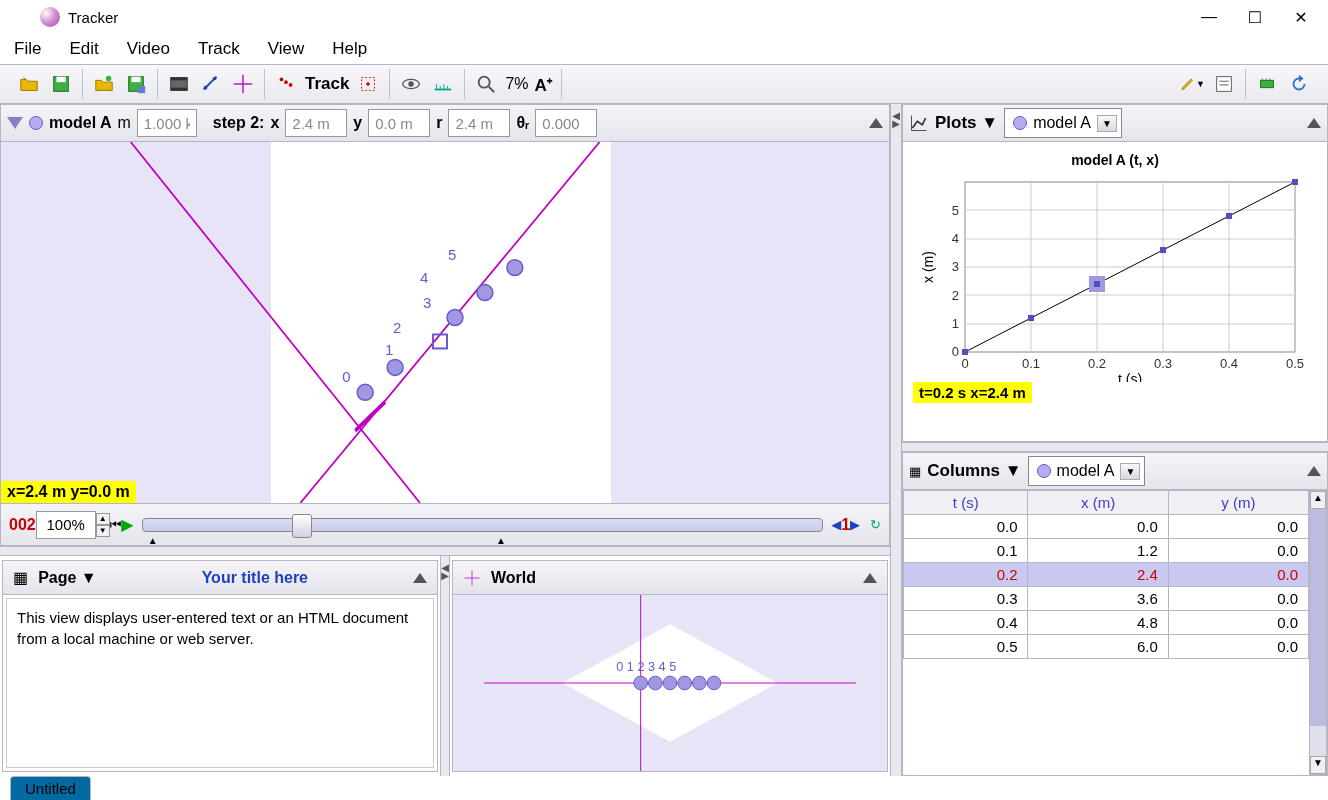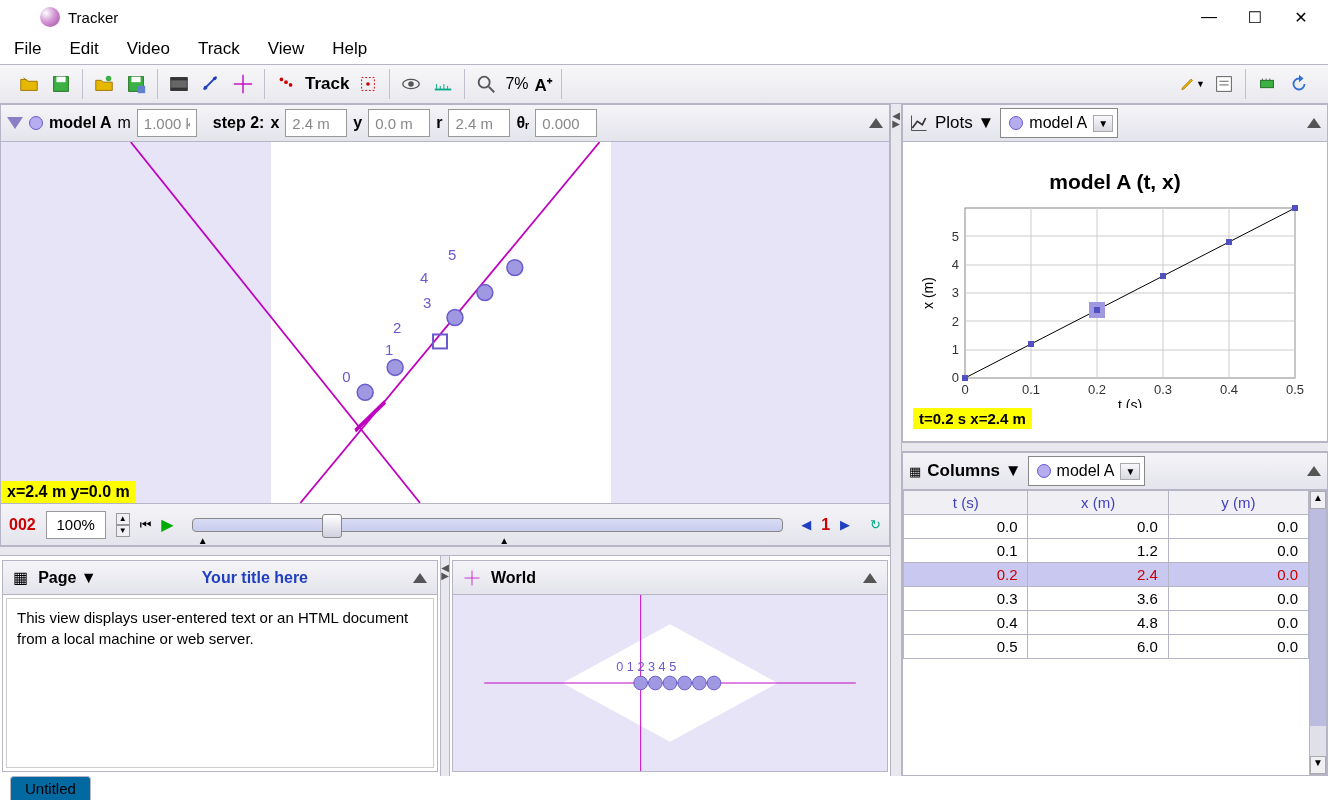--- a/index.html
+++ b/index.html
@@ -25,37 +25,37 @@
   .right-col { flex: 1; display: flex; flex-direction: column; }
   .panel-hdr { height: 38px; background: linear-gradient(#f4f4f8, #e4e4ec); border: 1px solid #b5b5c5; display: flex; align-items: center; padding: 0 6px; gap: 6px; }
   .tri-down { width:0; height:0; border-left:8px solid transparent; border-right:8px solid transparent; border-top:12px solid #8a7fc5; display:inline-block;}
   .circ-mark { width:14px; height:14px; border-radius:50%; background:#b5adf0; border:1.5px solid #6a5acd; display:inline-block;}
   .hdr-input { height:28px; border:1px solid #999; padding:0 6px; font-size:15px; color:#888; background:#fff;}
   .hdr-label { font-size:16px; }
   .expand-tri { margin-left:auto; width:0;height:0;border-left:7px solid transparent;border-right:7px solid transparent;border-bottom:10px solid #555;}
   .video-panel { flex: 1; background:#e8e4f8; position:relative; border:1px solid #b5b5c5; border-top:none; overflow:hidden;}
   .whitebg { position:absolute; left:270px; top:0; width:340px; height:100%; background:#fff;}
   .coord-readout { position:absolute; left:0; bottom:0; background:yellow; padding:2px 6px; font-size:16px; font-weight:bold;}
-  .playback { height:42px; background:linear-gradient(#f4f4f8,#e4e4ec); border:1px solid #b5b5c5; border-top:none; display:flex; align-items:center; padding:0 8px; gap:10px;}
+  .playback { height:42px; background:linear-gradient(#f4f4f8,#e4e4ec); border:1px solid #b5b5c5; border-top:none; display:flex; align-items:center; padding:0 8px; gap:0;}
   .frame-num { color:#c00; font-weight:bold; font-size:16px;}
   .zoom-box { width:60px; height:28px; border:1px solid #999; display:inline-flex; align-items:center; justify-content:center; background:#fff; font-size:15px;}
   .spinner { display:flex; flex-direction:column; }
   .spinner span { font-size:8px; line-height:10px; border:1px solid #999; padding:0 2px; background:#f0f0f4;}
   .slider { flex:1; height:14px; background:linear-gradient(#d8dcf4,#c8ccf0); border:1px solid #888; border-radius:4px; position:relative; margin:0 8px;}
   .slider .thumb { position:absolute; top:-5px; left:22%; width:20px; height:24px; background:linear-gradient(#fff,#d0d0e0); border:1px solid #888; border-radius:3px;}
   .bottom-row { display:flex; height:220px; }
   .splitter-h { height:10px; background:#e8e8ee; border-top:1px solid #b5b5c5; border-bottom:1px solid #b5b5c5;}
   .page-panel, .world-panel { flex:1; border:1px solid #b5b5c5; display:flex; flex-direction:column; margin:4px 2px;}
   .sub-hdr { height:34px; background:linear-gradient(#f4f4f8,#e4e4ec); border-bottom:1px solid #b5b5c5; display:flex; align-items:center; padding:0 10px; gap:10px; font-size:16px;}
   .page-body { flex:1; padding:8px 10px; background:#fff; font-size:15px; line-height:1.4; border:1px solid #ccc; margin:3px;}
   .world-body { flex:1; background:#e8e4f8; position:relative; overflow:hidden;}
   .dropdown-combo { display:inline-flex; align-items:center; border:1px solid #888; background:#fff; height:30px; padding:0 4px 0 8px; gap:6px; font-size:16px;}
   .dropdown-combo .arrow { background:linear-gradient(#f8f8fc,#d8d8e0); border:1px solid #aaa; padding:2px 4px; font-size:10px;}
   .plot-area { flex:1; background:#fff; border:1px solid #b5b5c5; border-top:none; position:relative; padding:10px 10px 4px 10px;}
-  .plot-title { text-align:center; font-weight:bold; font-size:21px; margin-bottom:4px;margin-top:18px;}
+  .plot-title { text-align:center; font-weight:bold; font-size:14px; margin-bottom:4px;}
   .plot-readout { background:yellow; font-weight:bold; font-size:15px; padding:2px 6px; display:inline-block;}
   .table-panel { flex:1; display:flex; flex-direction:column;}
   table.data { width:100%; border-collapse:collapse; font-size:15px;}
   table.data th { background:#f0f0f4; color:#4040c0; font-weight:normal; border:1px solid #b5b5c5; padding:3px 6px;}
   table.data td { border:1px solid #b5b5c5; padding:3px 10px; text-align:right;}
   tr.selected td { background:#c8c8f0; color:#c00;}
   .scrollbar { width:18px; background:#e0e0ea; border:1px solid #b5b5c5; display:flex; flex-direction:column; }
   .scrollbar .sb-btn { height:18px; font-size:10px; text-align:center; background:#f0f0f4; border:1px solid #aaa;}
   .scrollbar .sb-track { flex:1; background:#bcbce0;}
   .statusbar { height:24px; display:flex; align-items:flex-end; padding:0 10px;}
@@ -335,21 +335,21 @@
   <div class="right-col">
 
     <div class="panel-hdr">
       <span>
           <svg width="20" height="20" viewBox="0 0 24 24">
             <polyline points="4,18 10,10 16,14 20,6" fill="none" stroke="#333" stroke-width="2"></polyline>
             <line x1="3" y1="3" x2="3" y2="21" stroke="#333"></line>
             <line x1="3" y1="21" x2="21" y2="21" stroke="#333"></line>
           </svg>
         </span>
-      <span style="font-weight:normal;font-size:17px"><span>Plots</span> ▼</span>
+      <span style="font-weight:bold;font-size:17px"><span>Plots</span> ▼</span>
       <span class="dropdown-combo">
         <span class="circ-mark"></span>
           <span>model A</span>
           <span class="arrow">▼</span>
       </span>
       <span class="expand-tri"></span>
     </div>
 
     <div class="plot-area">
       <div class="plot-title">model A (t, x)</div>

